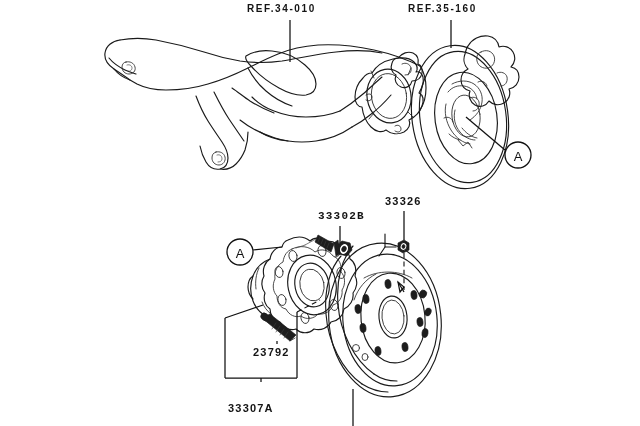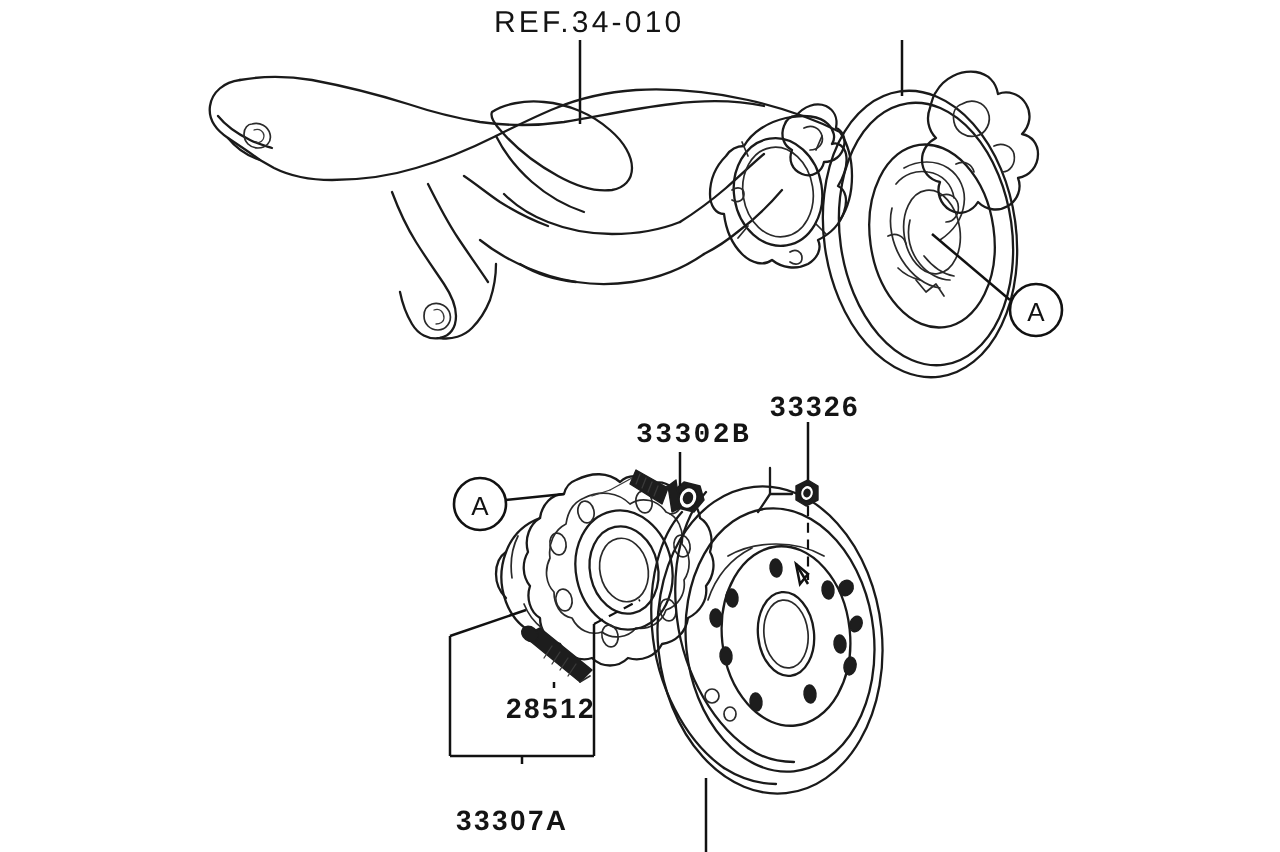--- a/index.html
+++ b/index.html
@@ -79,30 +79,30 @@
   .callout-text {
     font-family: "Liberation Sans", sans-serif;
     font-size: 13px;
     fill: #111111;
     text-anchor: middle;
     dominant-baseline: central;
   }
   .ref-label {
     position: absolute;
     font-family: "Liberation Sans", sans-serif;
-    font-size: 15px;
-    font-weight: normal;
+    font-size: 10px;
+    font-weight: bold;
     letter-spacing: 1.6px;
     color: #141414;
     white-space: nowrap;
   }
   .part-label {
     position: absolute;
     font-family: "Liberation Sans", sans-serif;
-    font-size: 14px;
+    font-size: 11px;
     font-weight: bold;
     letter-spacing: 1.2px;
     color: #141414;
     white-space: nowrap;
   }
 </style>
 </head>
 <body>
 
 <div id="diagram-root">
@@ -443,22 +443,23 @@
     </g>
     <g>
       <circle class="callout-circle" cx="240" cy="252" r="13"></circle>
       <text class="callout-text" x="240" y="253">A</text>
     </g>
 
   </svg>
 
   <div class="ref-label" style="left:247px; top:3px;">REF.34-010</div>
 
+  <div class="ref-label" style="left:408px; top:3px;">REF.35-160</div>
 
   <div class="part-label" style="left:318px; top:210px;font-family:Liberation Mono, monospace;">33302B</div>
 
   <div class="part-label" style="left:385px; top:195px;">33326</div>
 
-  <div class="part-label" style="left:253px; top:346px;">28512</div>
+  <div class="part-label" style="left:253px; top:346px;">23792</div>
 
   <div class="part-label" style="left:228px; top:402px;">33307A</div>
 
 </div>
 
 </body></html>

